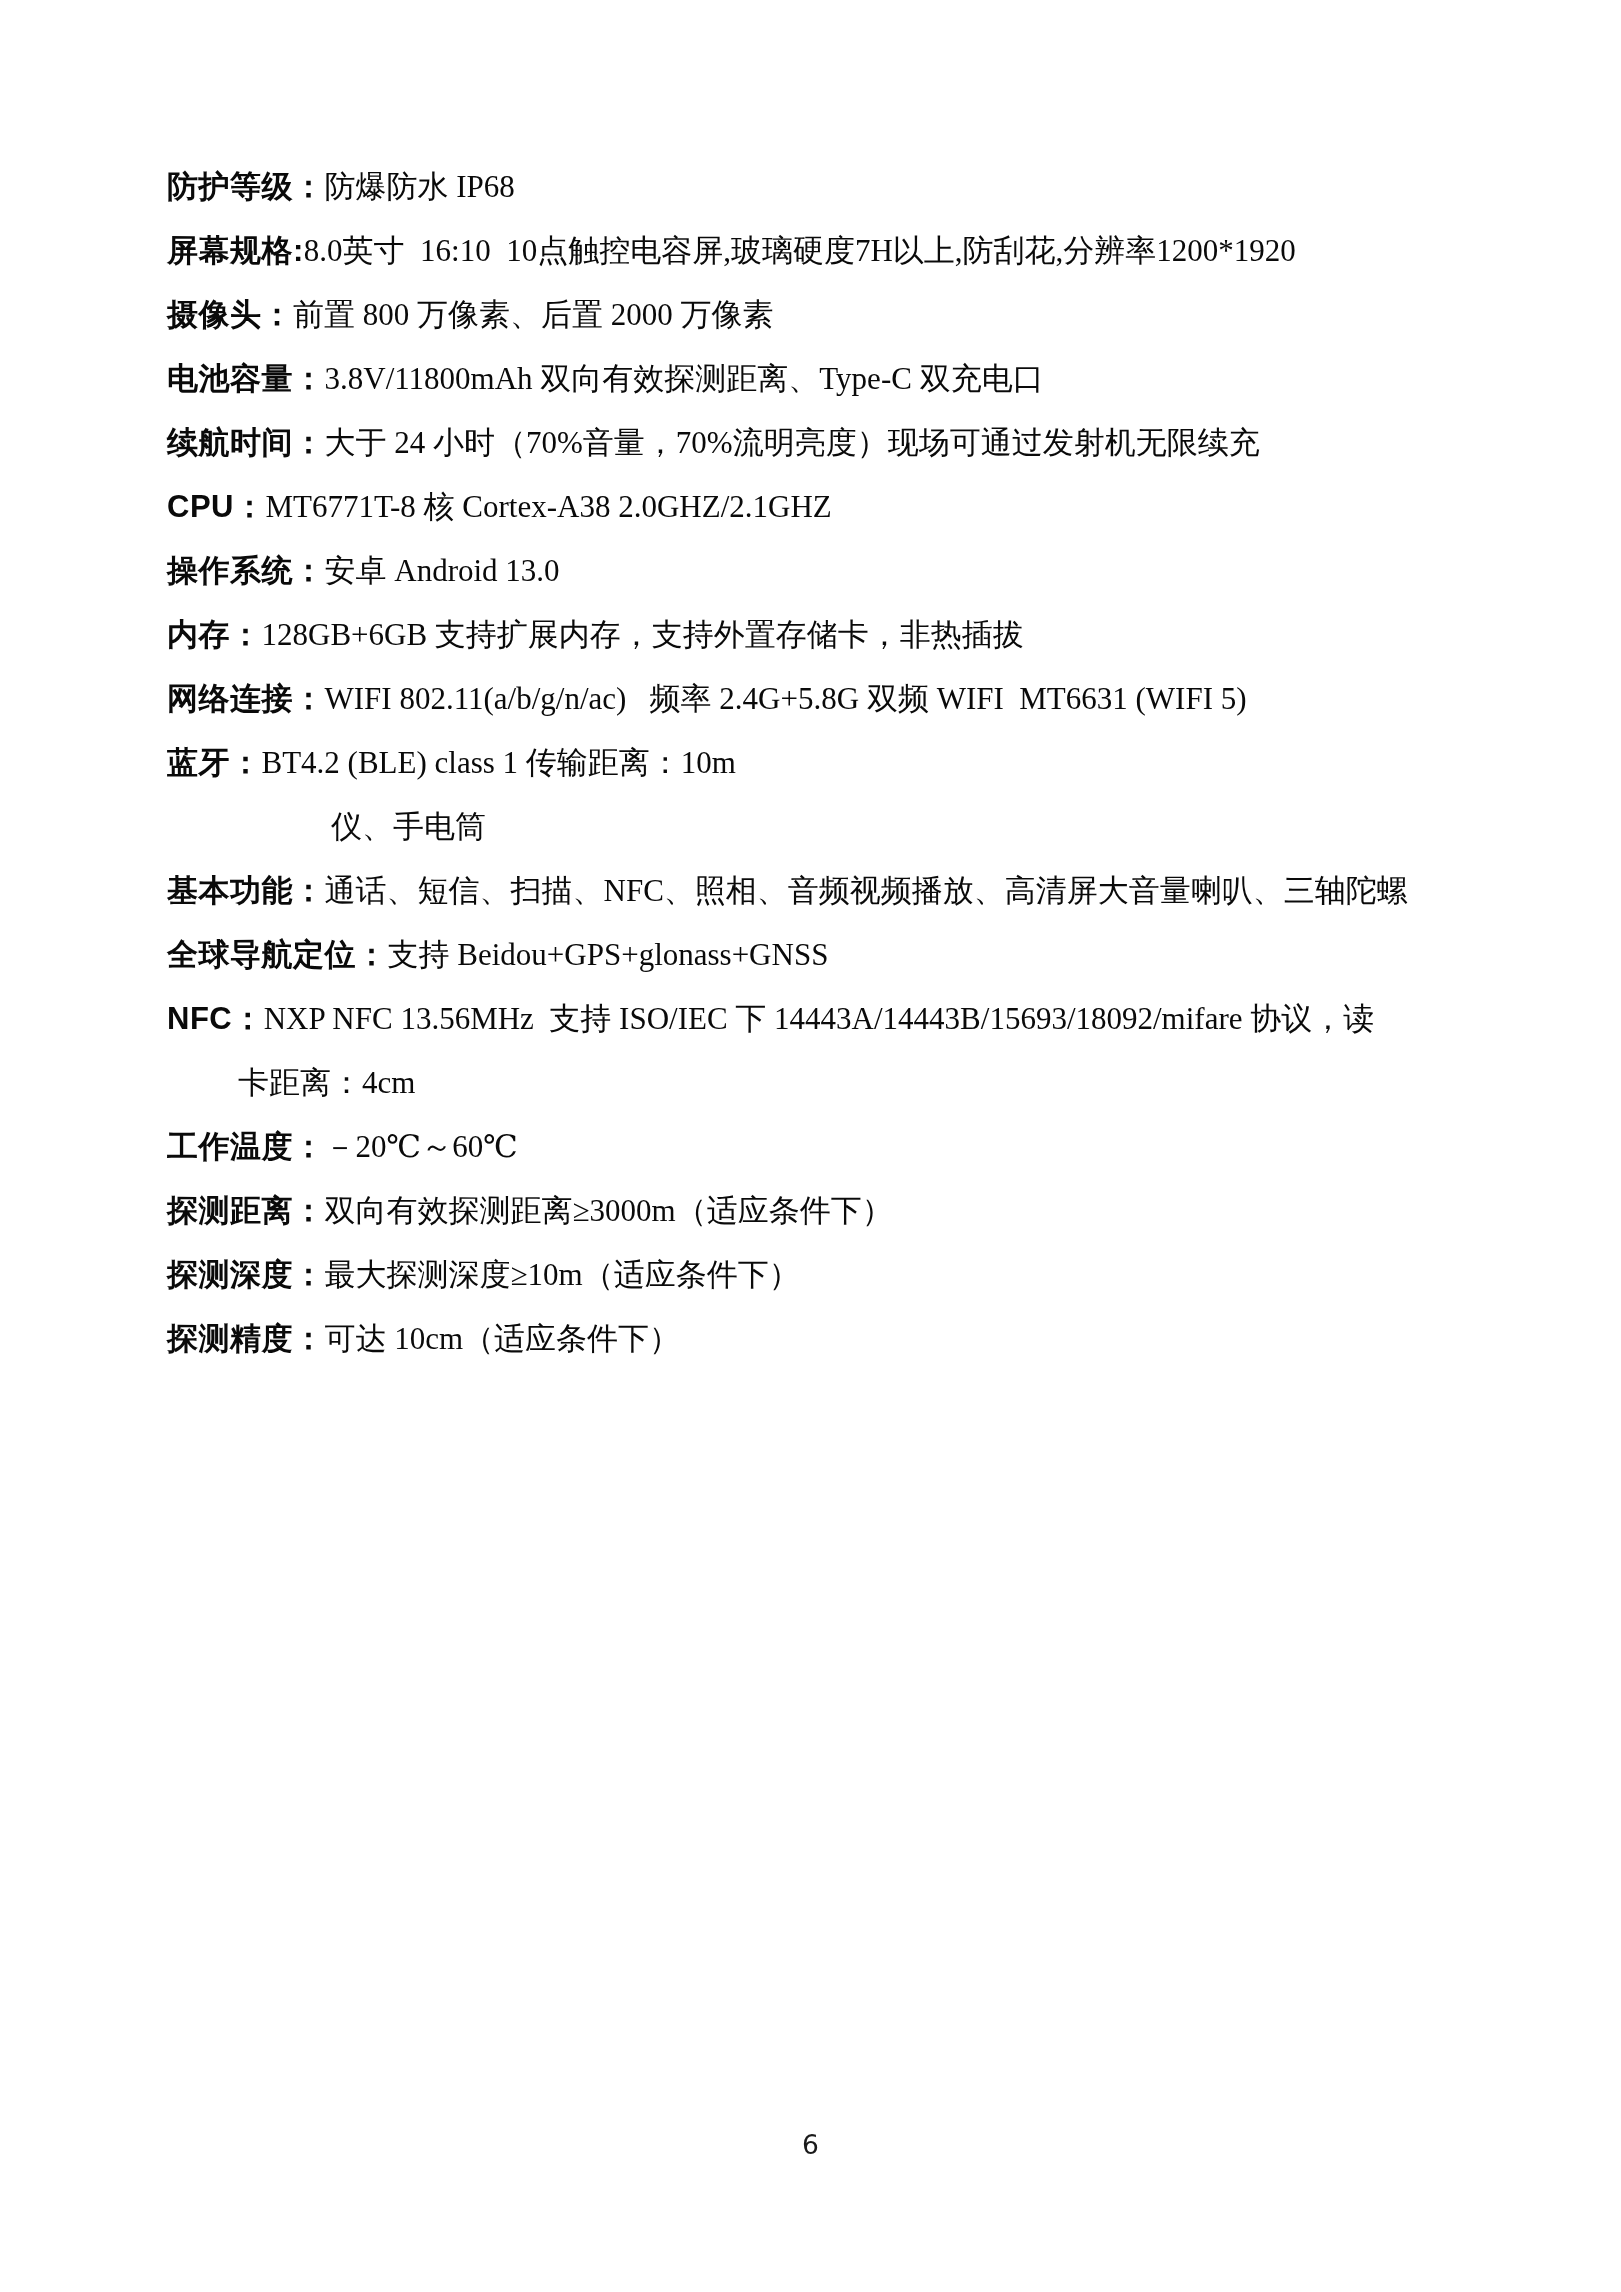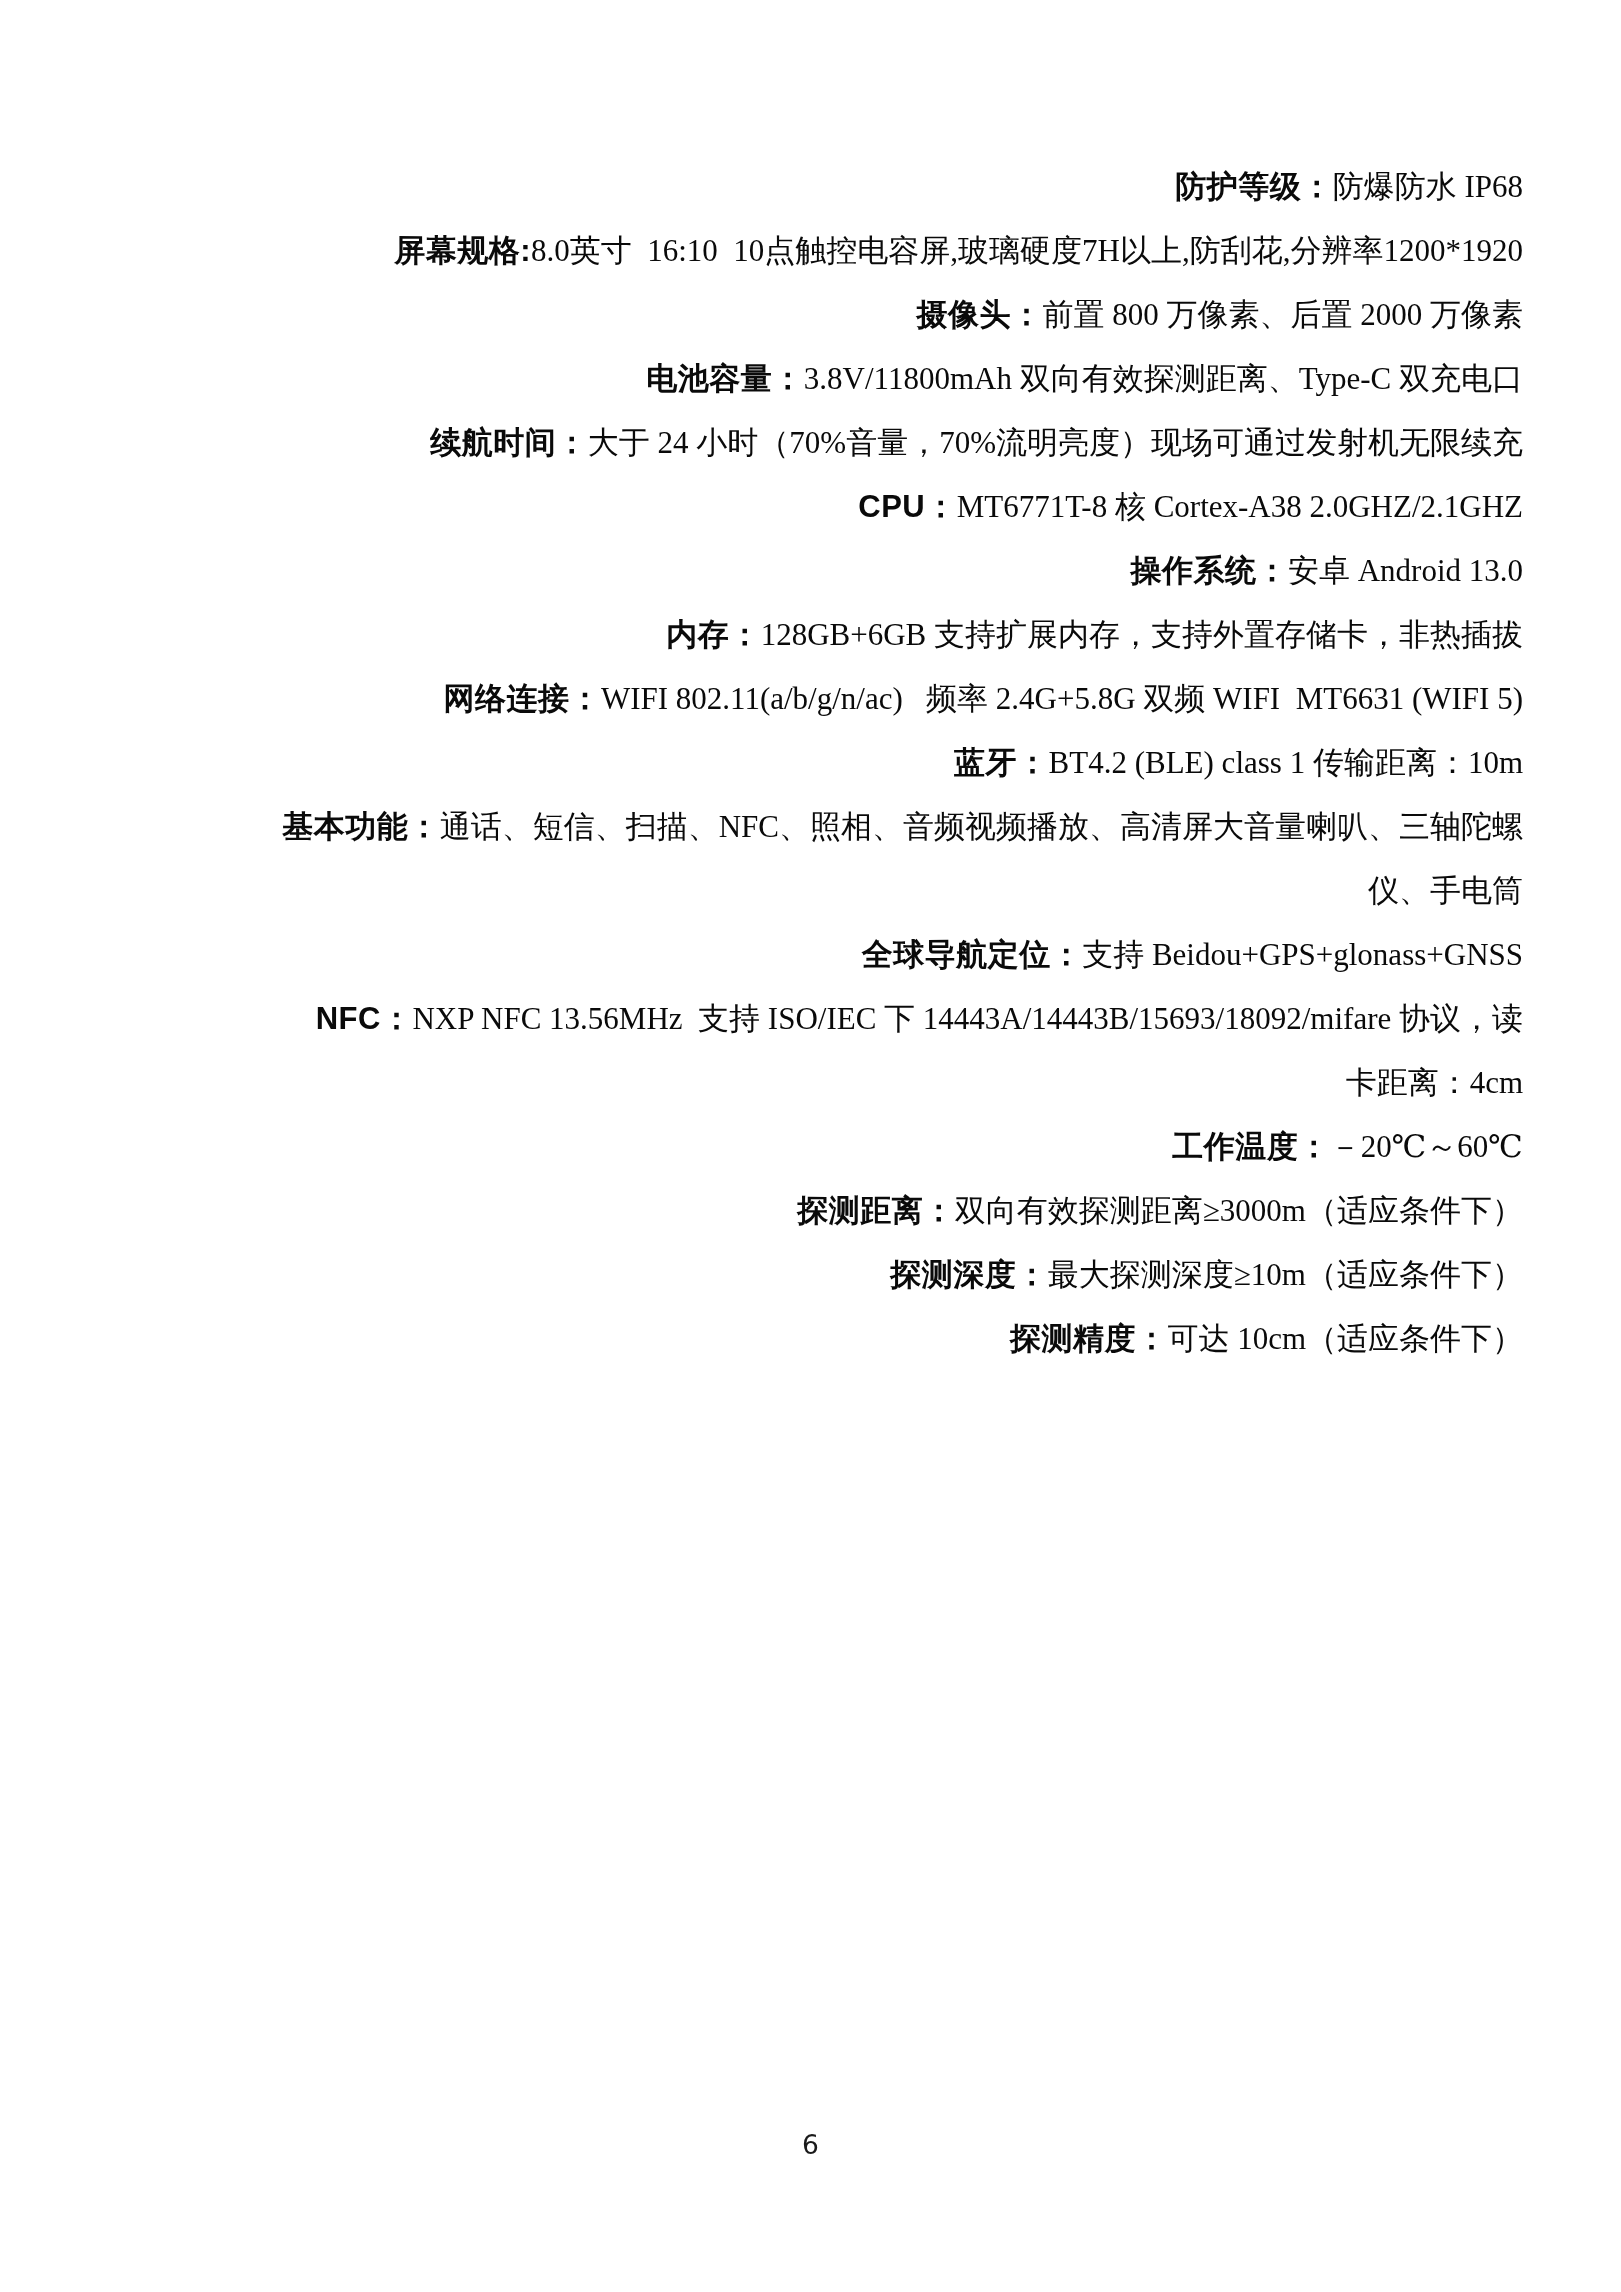--- a/index.html
+++ b/index.html
@@ -18,21 +18,20 @@
   .content {
     position: absolute;
     left: 167px;
     top: 155px;
     right: 98px;
   }
   .spec-line {
     white-space: pre;
     line-height: 64px;
     font-size: 31px;
-    text-align: right;
   }
   .spec-label {
     font-family: "Liberation Sans", "DejaVu Sans", sans-serif;
     font-weight: 700;
     letter-spacing: 0.5px;
   }
   .spec-value {
     font-family: "Liberation Serif", "DejaVu Serif", serif;
     font-weight: 400;
   }
@@ -57,22 +56,22 @@
       <div class="spec-line"><span class="spec-label">防护等级：</span><span class="spec-value">防爆防水 IP68</span></div>
       <div class="spec-line"><span class="spec-label">屏幕规格:</span><span class="spec-value">8.0英寸  16:10  10点触控电容屏,玻璃硬度7H以上,防刮花,分辨率1200*1920</span></div>
       <div class="spec-line"><span class="spec-label">摄像头：</span><span class="spec-value">前置 800 万像素、后置 2000 万像素</span></div>
       <div class="spec-line"><span class="spec-label">电池容量：</span><span class="spec-value">3.8V/11800mAh 双向有效探测距离、Type-C 双充电口</span></div>
       <div class="spec-line"><span class="spec-label">续航时间：</span><span class="spec-value">大于 24 小时（70%音量，70%流明亮度）现场可通过发射机无限续充</span></div>
       <div class="spec-line"><span class="spec-label">CPU：</span><span class="spec-value">MT6771T-8 核 Cortex-A38 2.0GHZ/2.1GHZ</span></div>
       <div class="spec-line"><span class="spec-label">操作系统：</span><span class="spec-value">安卓 Android 13.0</span></div>
       <div class="spec-line"><span class="spec-label">内存：</span><span class="spec-value">128GB+6GB 支持扩展内存，支持外置存储卡，非热插拔</span></div>
       <div class="spec-line"><span class="spec-label">网络连接：</span><span class="spec-value">WIFI 802.11(a/b/g/n/ac)   频率 2.4G+5.8G 双频 WIFI  MT6631 (WIFI 5)</span></div>
       <div class="spec-line"><span class="spec-label">蓝牙：</span><span class="spec-value">BT4.2 (BLE) class 1 传输距离：10m</span></div>
+      <div class="spec-line indent-basic"><span class="spec-value">仪、手电筒</span></div>
       <div class="spec-line"><span class="spec-label">基本功能：</span><span class="spec-value">通话、短信、扫描、NFC、照相、音频视频播放、高清屏大音量喇叭、三轴陀螺</span></div>
-      <div class="spec-line indent-basic"><span class="spec-value">仪、手电筒</span></div>
       <div class="spec-line"><span class="spec-label">全球导航定位：</span><span class="spec-value">支持 Beidou+GPS+glonass+GNSS</span></div>
       <div class="spec-line"><span class="spec-label">NFC：</span><span class="spec-value">NXP NFC 13.56MHz  支持 ISO/IEC 下 14443A/14443B/15693/18092/mifare 协议，读</span></div>
       <div class="spec-line indent-nfc"><span class="spec-value">卡距离：4cm</span></div>
       <div class="spec-line"><span class="spec-label">工作温度：</span><span class="spec-value">－20℃～60℃</span></div>
       <div class="spec-line"><span class="spec-label">探测距离：</span><span class="spec-value">双向有效探测距离≥3000m（适应条件下）</span></div>
       <div class="spec-line"><span class="spec-label">探测深度：</span><span class="spec-value">最大探测深度≥10m（适应条件下）</span></div>
       <div class="spec-line"><span class="spec-label">探测精度：</span><span class="spec-value">可达 10cm（适应条件下）</span></div>
     </div>
   <div class="footer">6</div>
 </div>

